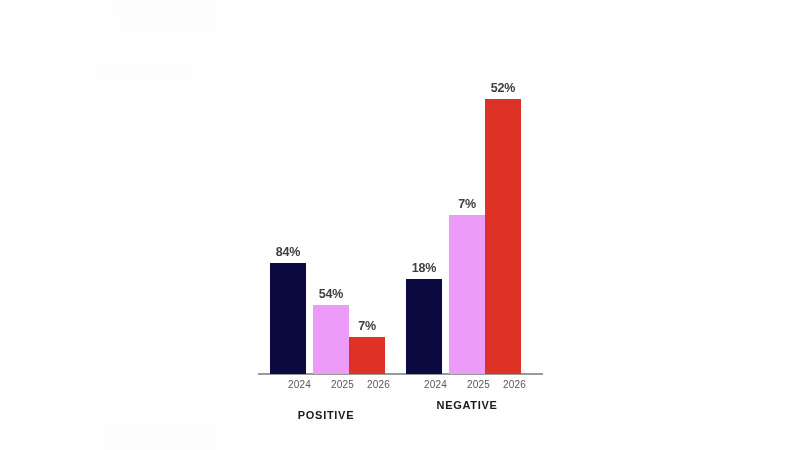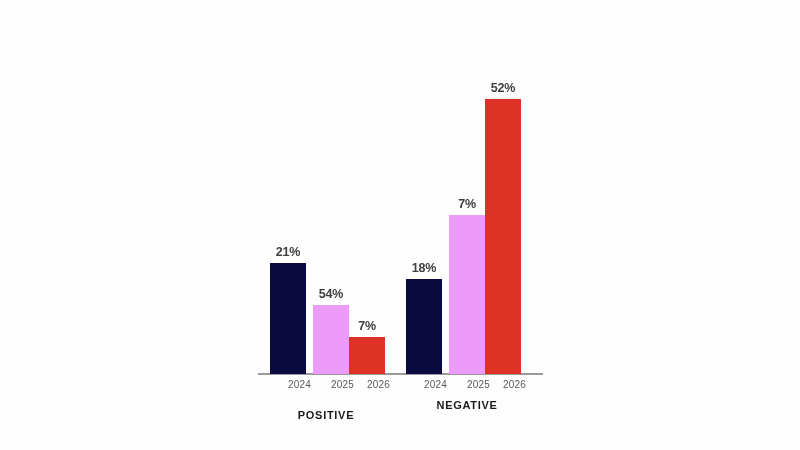--- a/index.html
+++ b/index.html
@@ -123,21 +123,21 @@
   <div class="watermark-smudge" style="left:108px;top:444px;width:104px;height:8px;"></div>
 
 
   <div id="plot-area">
 
     <div id="axis-line"></div>
 
     <div class="bar-group">
 
       <div class="bar-wrap" style="left:270px;">
-        <div class="bar-value" style="bottom: 115.058px;">21%</div>
+        <div class="bar-value" style="bottom: 115.058px;">84%</div>
         <div class="bar-rect" style="height: 111.058px; background: rgb(10, 10, 64);"></div>
       </div>
 
       <div class="bar-wrap" style="left:313px;">
         <div class="bar-value" style="bottom: 72.75px;">54%</div>
         <div class="bar-rect" style="height: 68.75px; background: rgb(236, 156, 248);"></div>
       </div>
 
       <div class="bar-wrap" style="left:349px;">
         <div class="bar-value" style="bottom: 41.0192px;">7%</div>

